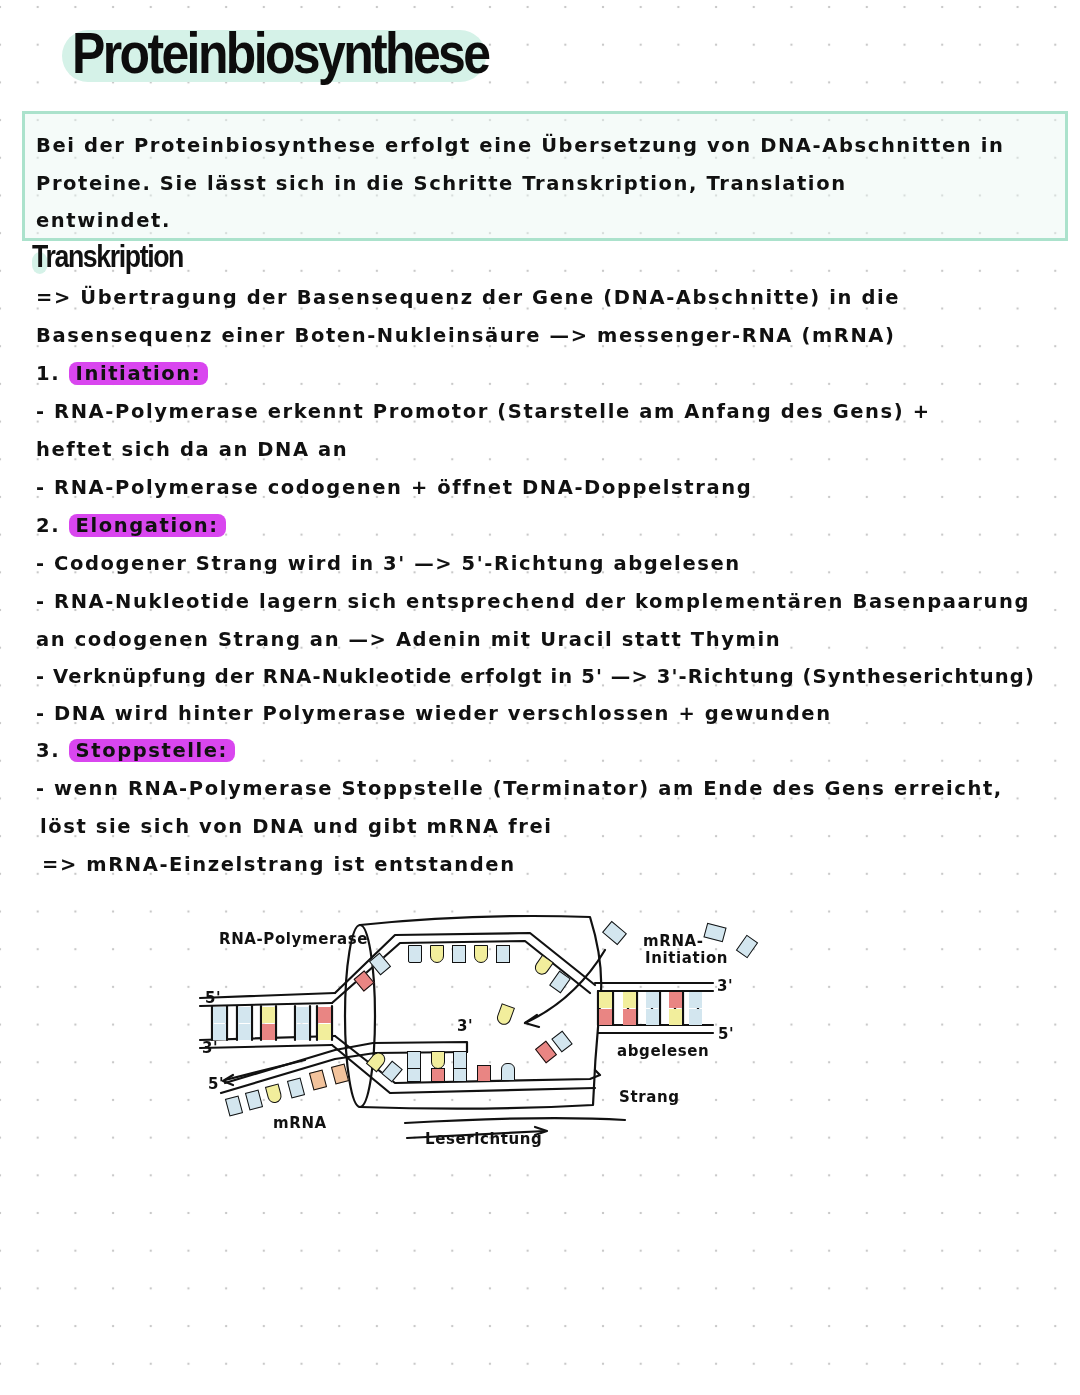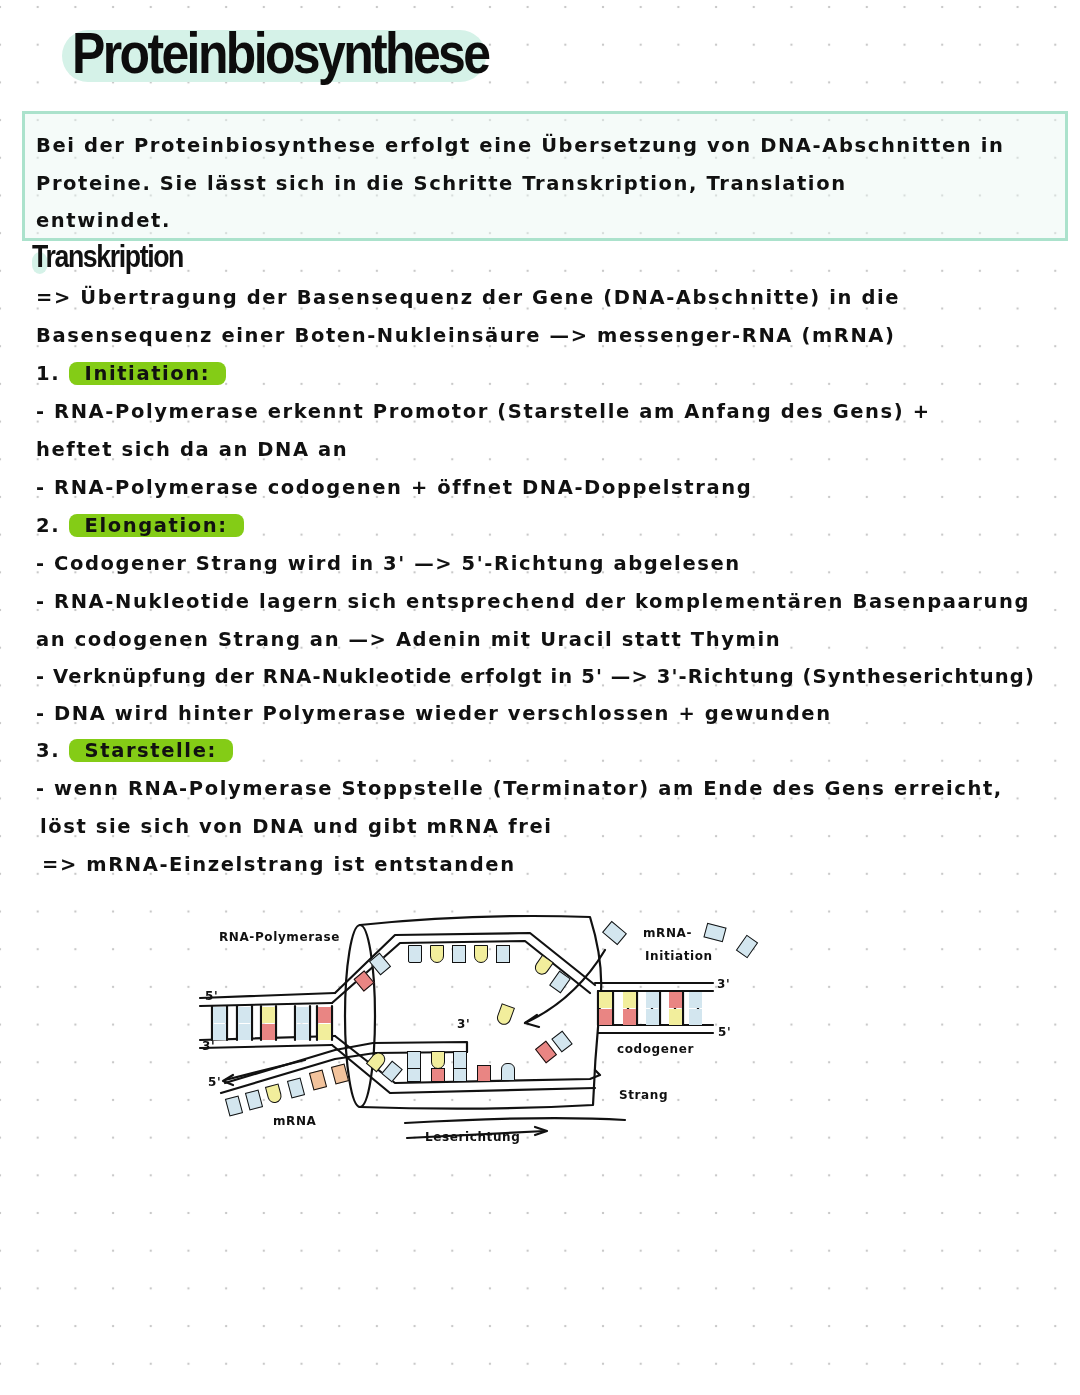--- a/index.html
+++ b/index.html
@@ -22,24 +22,24 @@
     border: 3px solid #abe2cc; background: rgba(232, 247, 241, 0.45); box-sizing: border-box; }
   .line { position: absolute; left: 36px; font-size: 19.5px; font-weight: 700; letter-spacing: 1.6px;
     white-space: nowrap; line-height: 26px; color: #111; }
   .section-title { position: absolute; left: 32px; top: 238px; font-family: "Liberation Sans", sans-serif;
     font-weight: 700; font-size: 31px; letter-spacing: -1.6px; transform: scaleX(0.86);
     transform-origin: left center; line-height: 38px; }
   .section-title::before { content: ""; position: absolute; left: 0; top: 14px; width: 18px; height: 22px;
     background: #d5f2e8; border-radius: 9px; z-index: -1; }
   .step-head { position: absolute; font-size: 19.5px; font-weight: 700; letter-spacing: 1.6px;
     line-height: 26px; white-space: nowrap; }
-  .hl { background: #84cc16; border-radius: 8px; padding: 0 16px; }
+  .hl { background: #d946ef; border-radius: 8px; padding: 0 7px; }
 
   .diagram { position: absolute; left: 195px; top: 905px; width: 580px; height: 250px; }
-  .dlabel { position: absolute; font-size: 12px; font-weight: 700; letter-spacing: 0.6px;
+  .dlabel { position: absolute; font-size: 15px; font-weight: 700; letter-spacing: 0.6px;
     white-space: nowrap; color: #111; }
 </style>
 </head>
 <body>
 
 <div class="title-wrap"></div>
 <div class="title">Proteinbiosynthese</div>
 
 <div class="intro-box"></div>
 <div class="line" style="top:133px;">Bei der Proteinbiosynthese erfolgt eine Übersetzung von DNA-Abschnitten in</div>
@@ -64,21 +64,21 @@
   <span class="hl">Elongation:</span>
 </div>
 <div class="line" style="top:551px;">- Codogener Strang wird in 3' —&gt; 5'-Richtung abgelesen</div>
 <div class="line" style="top:589px;">- RNA-Nukleotide lagern sich entsprechend der komplementären Basenpaarung</div>
 <div class="line" style="top:627px;">an codogenen Strang an —&gt; Adenin mit Uracil statt Thymin</div>
 <div class="line" style="top:664px; letter-spacing:1.1px;">- Verknüpfung der RNA-Nukleotide erfolgt in 5' —&gt; 3'-Richtung (Syntheserichtung)</div>
 <div class="line" style="top:701px;">- DNA wird hinter Polymerase wieder verschlossen + gewunden</div>
 
 <div class="step-head" style="left:36px; top:738px;">
   <span>3.</span>
-  <span class="hl">Starstelle:</span>
+  <span class="hl">Stoppstelle:</span>
 </div>
 <div class="line" style="top:776px;">- wenn RNA-Polymerase Stoppstelle (Terminator) am Ende des Gens erreicht,</div>
 <div class="line" style="top:814px; left:40px;">löst sie sich von DNA und gibt mRNA frei</div>
 <div class="line" style="top:852px; left:42px;">=&gt; mRNA-Einzelstrang ist entstanden</div>
 
 <div class="diagram">
   <svg width="580" height="250" viewBox="0 0 580 250" fill="none" stroke="#111" stroke-width="2.2" stroke-linejoin="round" stroke-linecap="round">
 
     <path d="M165 20 Q280 8 395 12 Q410 60 405 100 Q400 150 398 200 Q290 206 165 202"></path>
     <ellipse cx="165" cy="111" rx="15" ry="91"></ellipse>
@@ -197,24 +197,24 @@
   <div style="position:absolute; left:138px; top:160px; width:12px; height:16px; background:#f3c39c; border:1.5px solid #111; transform:rotate(-15deg);"></div>
 
   
   <div style="position:absolute; left:303px; top:100px; width:12px; height:18px; background:#f2ee9c; border:1.5px solid #111; border-radius:0 0 7px 7px; transform:rotate(20deg);"></div>
   <div style="position:absolute; left:412px; top:18px; width:13px; height:18px; background:#d3e6ef; border:1.5px solid #111; transform:rotate(-50deg);"></div>
   <div style="position:absolute; left:510px; top:20px; width:18px; height:13px; background:#d3e6ef; border:1.5px solid #111; transform:rotate(15deg);"></div>
   <div style="position:absolute; left:545px; top:32px; width:12px; height:17px; background:#d3e6ef; border:1.5px solid #111; transform:rotate(35deg);"></div>
 
   
   <div class="dlabel" style="left:24px; top:25px;">RNA-Polymerase</div>
-  <div class="dlabel" style="left:448px; top:21px;">mRNA-</div>
+  <div class="dlabel" style="left:448px; top:27px;">mRNA-</div>
   <div class="dlabel" style="left:450px; top:44px;">Initiation</div>
   <div class="dlabel" style="left:78px; top:209px;">mRNA</div>
-  <div class="dlabel" style="left:422px; top:137px;">codogener</div>
+  <div class="dlabel" style="left:422px; top:137px;">abgelesen</div>
   <div class="dlabel" style="left:424px; top:155px;margin-top:28px;">Strang</div>
   <div class="dlabel" style="left:230px; top:225px;">Leserichtung</div>
   <div class="dlabel" style="left:10px; top:84px;">5'</div>
   <div class="dlabel" style="left:7px; top:134px;">3'</div>
   <div class="dlabel" style="left:13px; top:170px;">5'</div>
   <div class="dlabel" style="left:262px; top:112px;">3'</div>
   <div class="dlabel" style="left:522px; top:72px;">3'</div>
   <div class="dlabel" style="left:523px; top:120px;">5'</div>
 </div>
 

